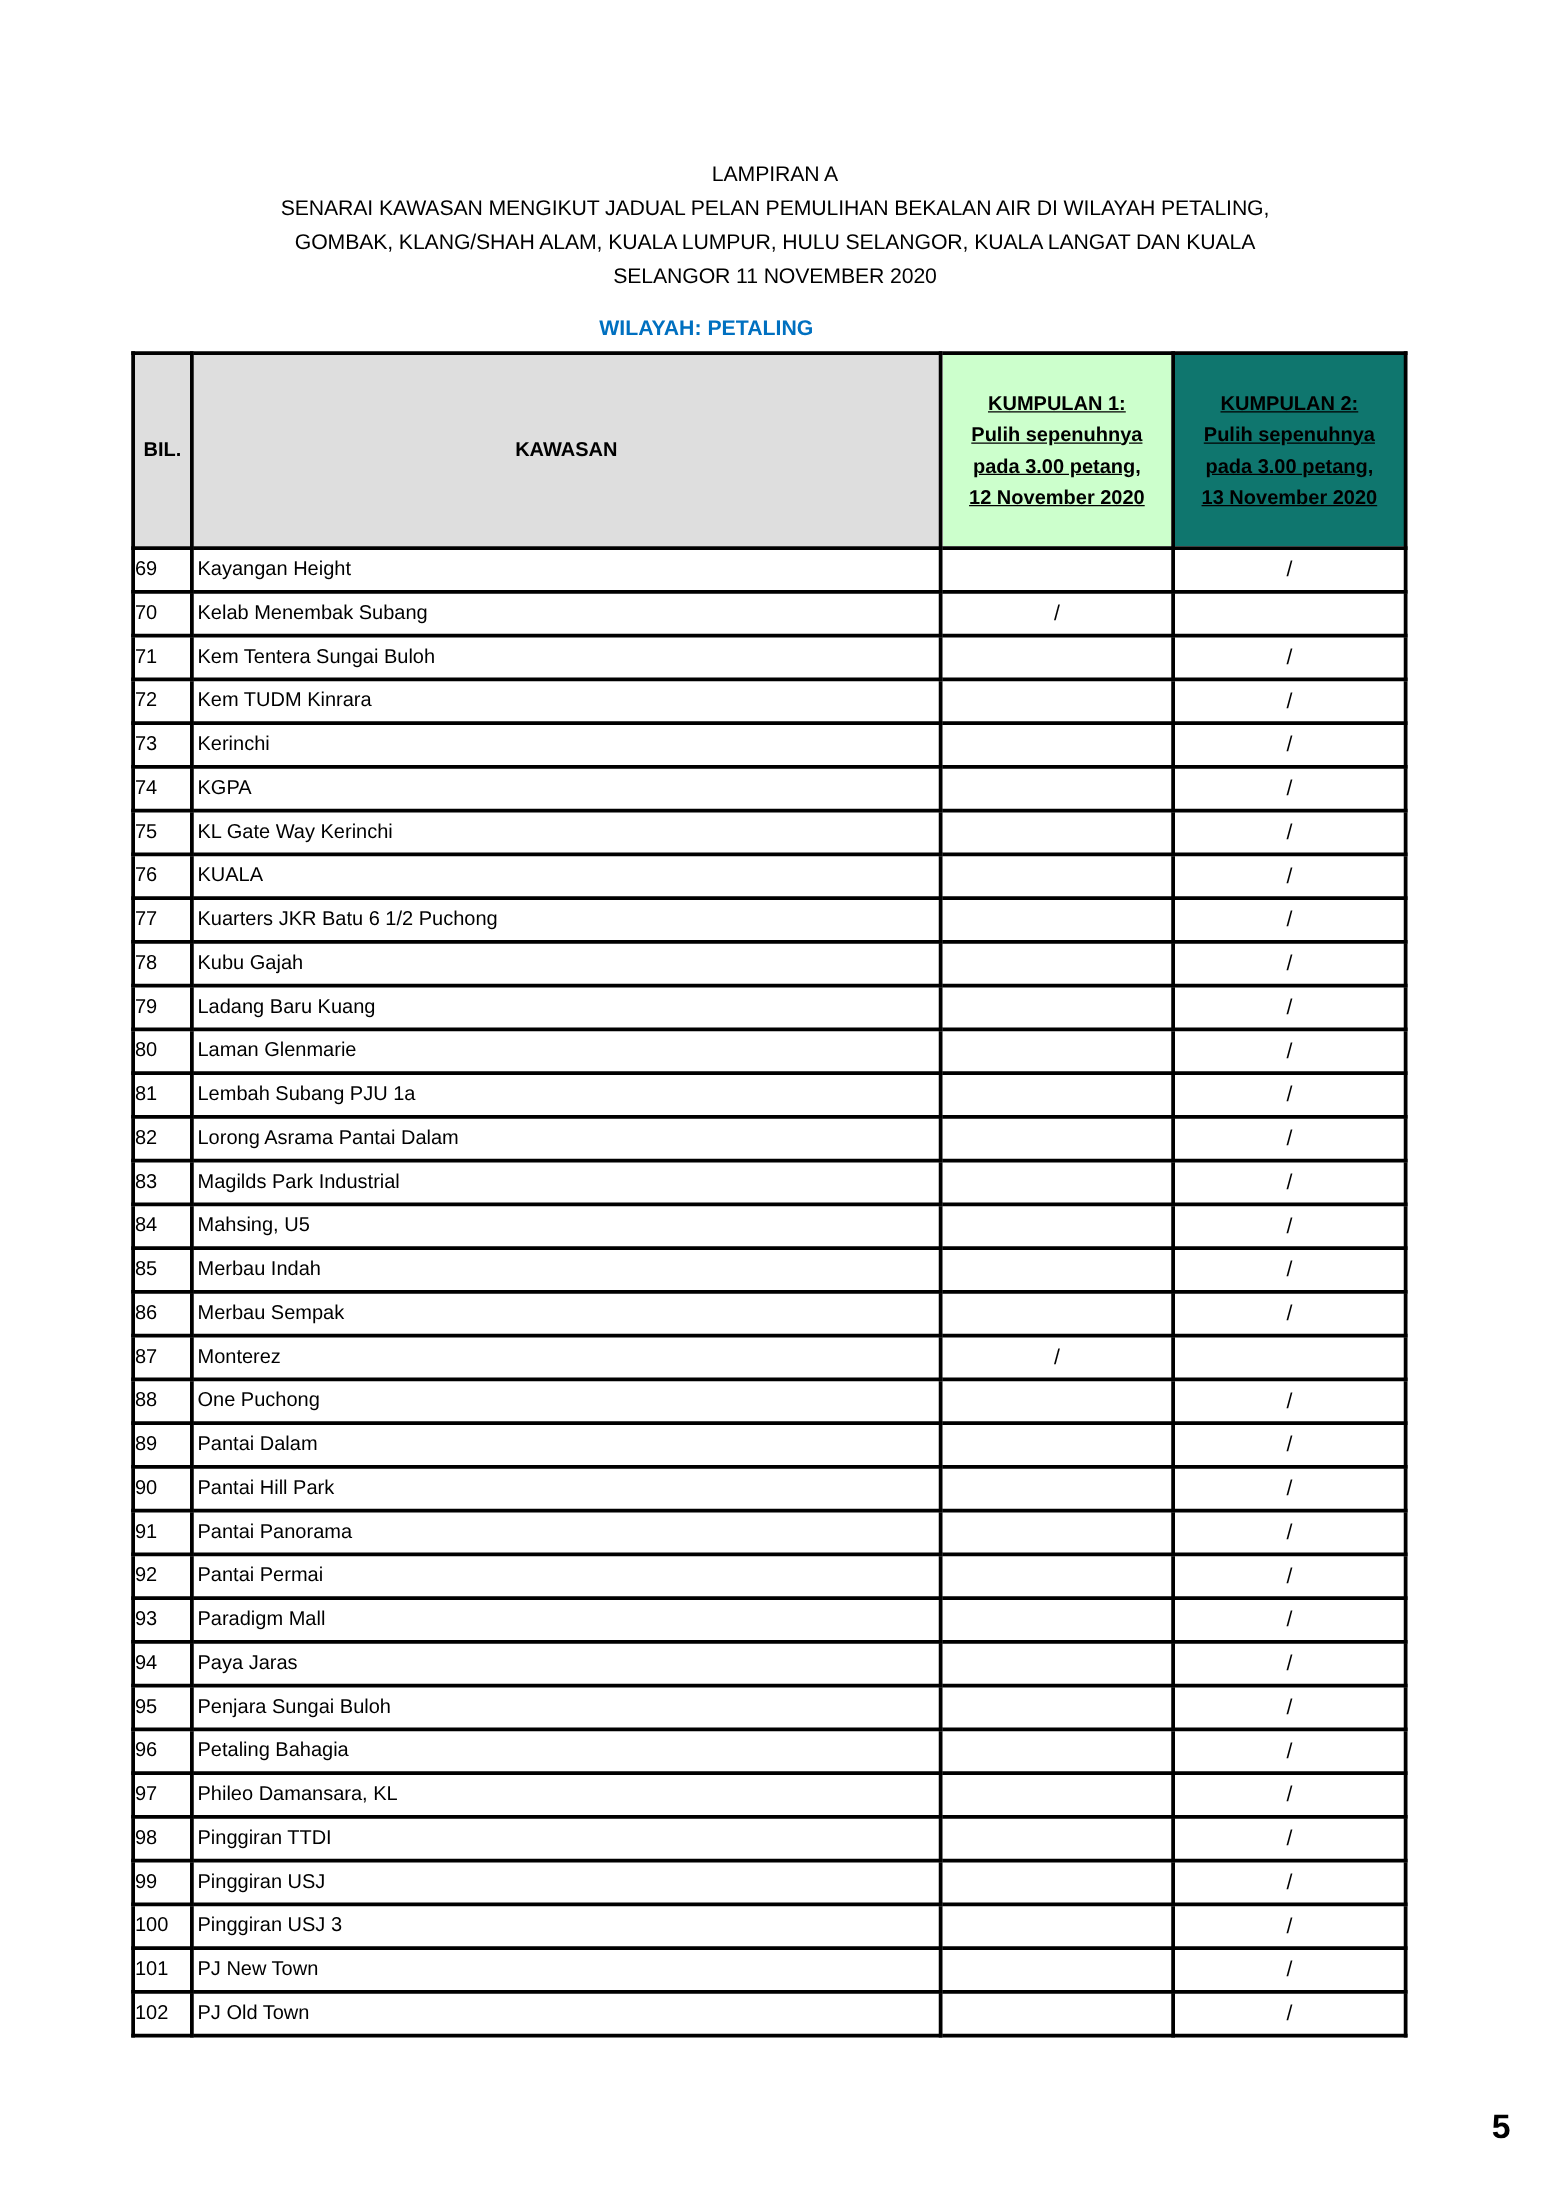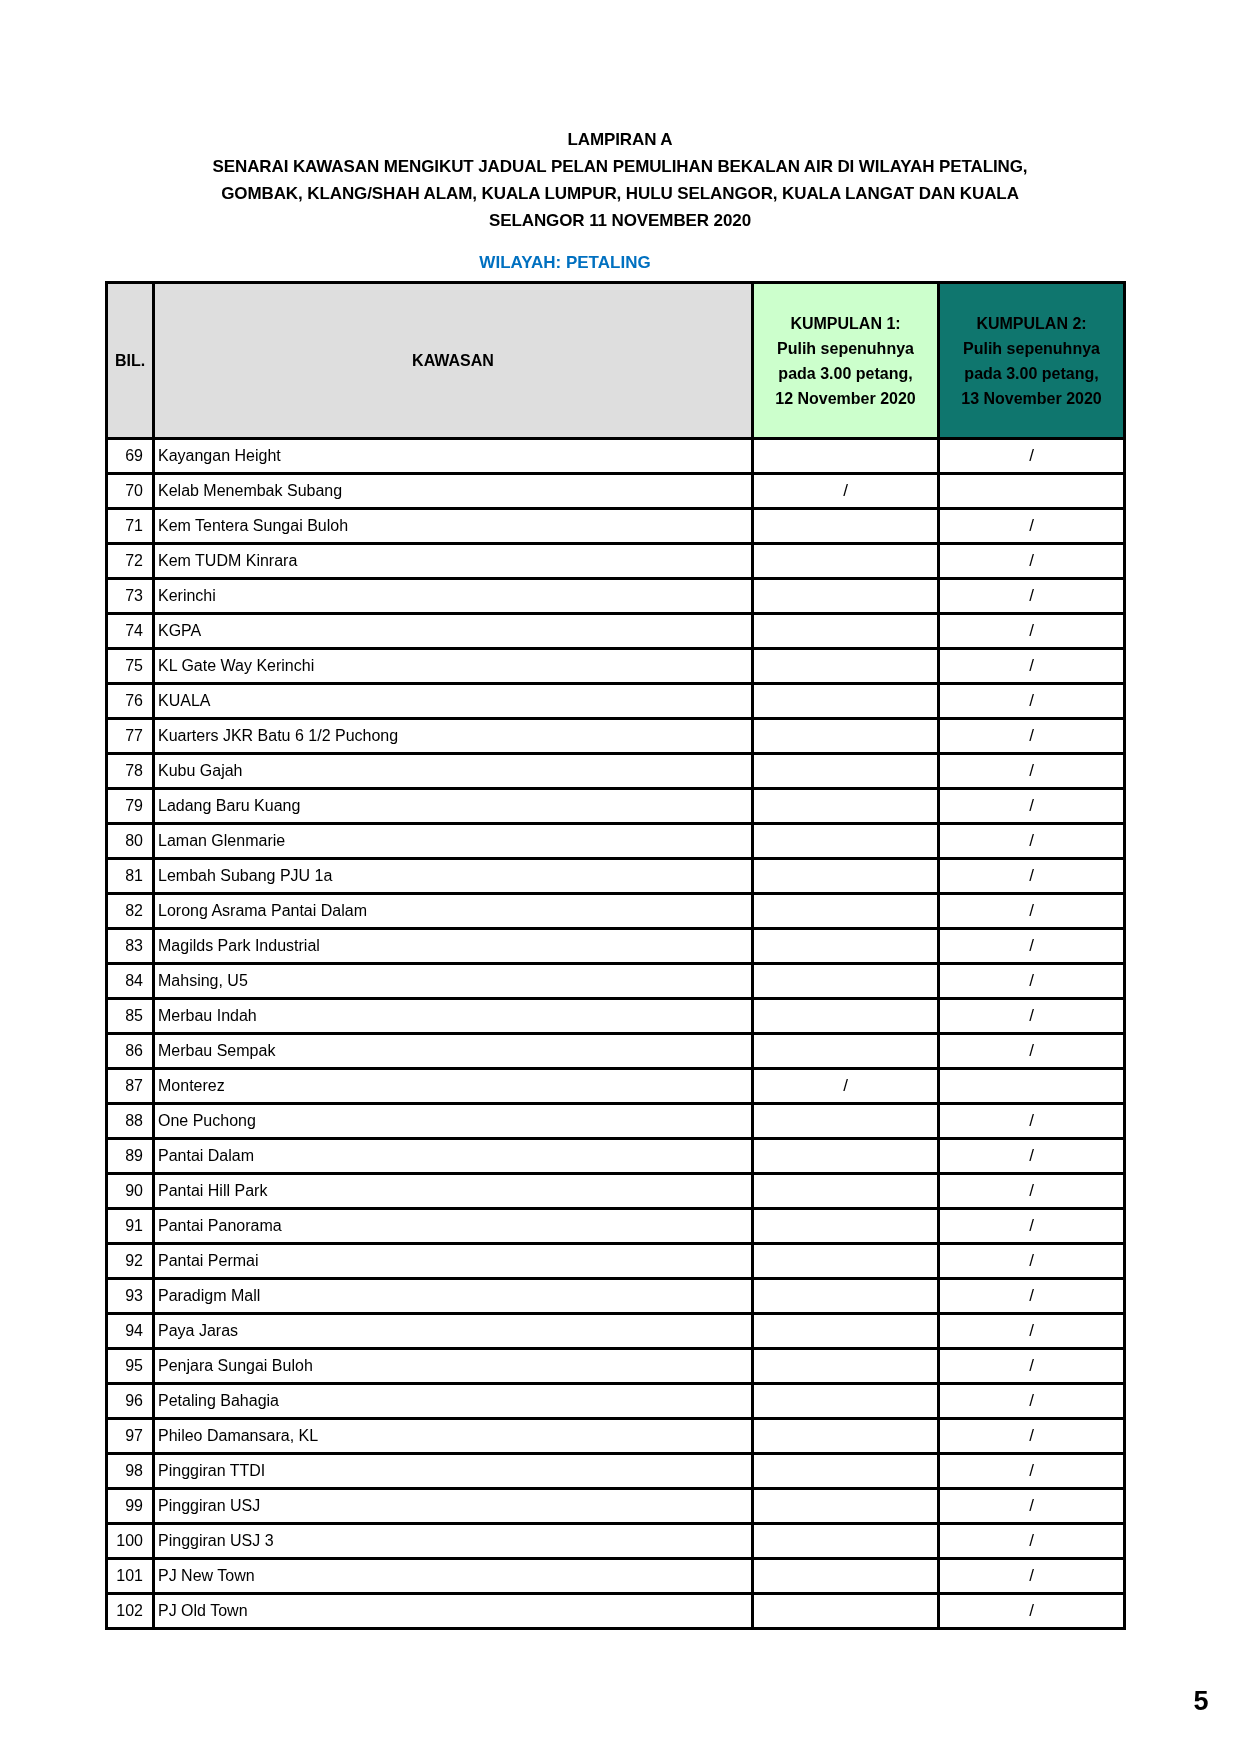--- a/index.html
+++ b/index.html
@@ -14,21 +14,21 @@
       overflow: hidden;
       font-family: "Liberation Sans", sans-serif;
       color: #000000;
     }
     .title-block {
       position: absolute;
       left: 0;
       width: 1240px;
       top: 126px;
       text-align: center;
-      font-weight: bold;
+      font-weight: normal;
       font-size: 17px;
       line-height: 27px;
       letter-spacing: -0.1px;
     }
     .title-line {
       display: block;
       white-space: nowrap;
     }
     .region-title {
       position: absolute;
@@ -64,28 +64,28 @@
       height: 153px;
       font-weight: bold;
       text-align: center;
       vertical-align: middle;
       background: #dedede;
       line-height: 25px;
       font-size: 16px;
     }
     thead th.k1 { background: #ccffcc; }
     thead th.k2 { background: #0f766e; }
-    thead th .hl { display: block; white-space: nowrap; }
+    thead th .hl { display: block; white-space: nowrap; text-decoration: underline; }
     tbody td {
       height: 32px;
       vertical-align: middle;
       line-height: 20px;
     }
     tbody td.bil {
-      text-align: right;
+      text-align: left;
       padding-right: 9px;
     }
     tbody td.kawasan {
       text-align: left;
       padding-left: 3px;
     }
     tbody td.mark {
       text-align: center;
       font-size: 17px;
     }

